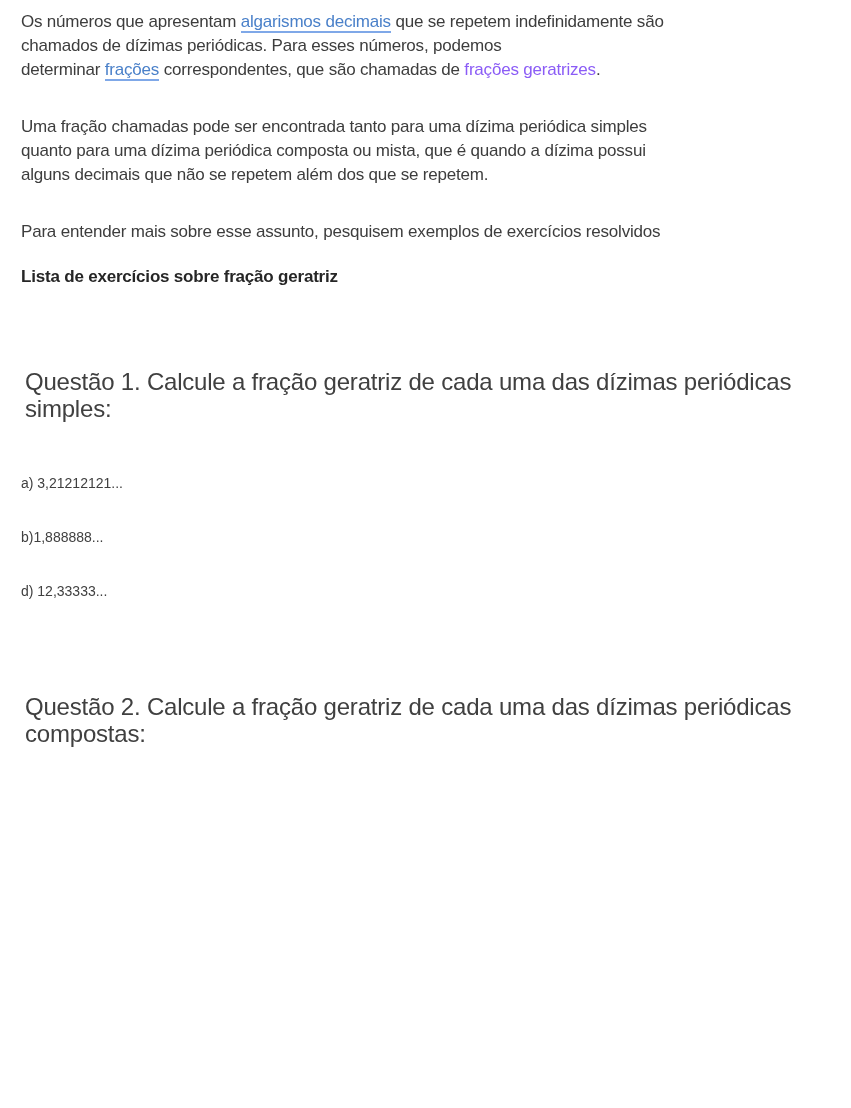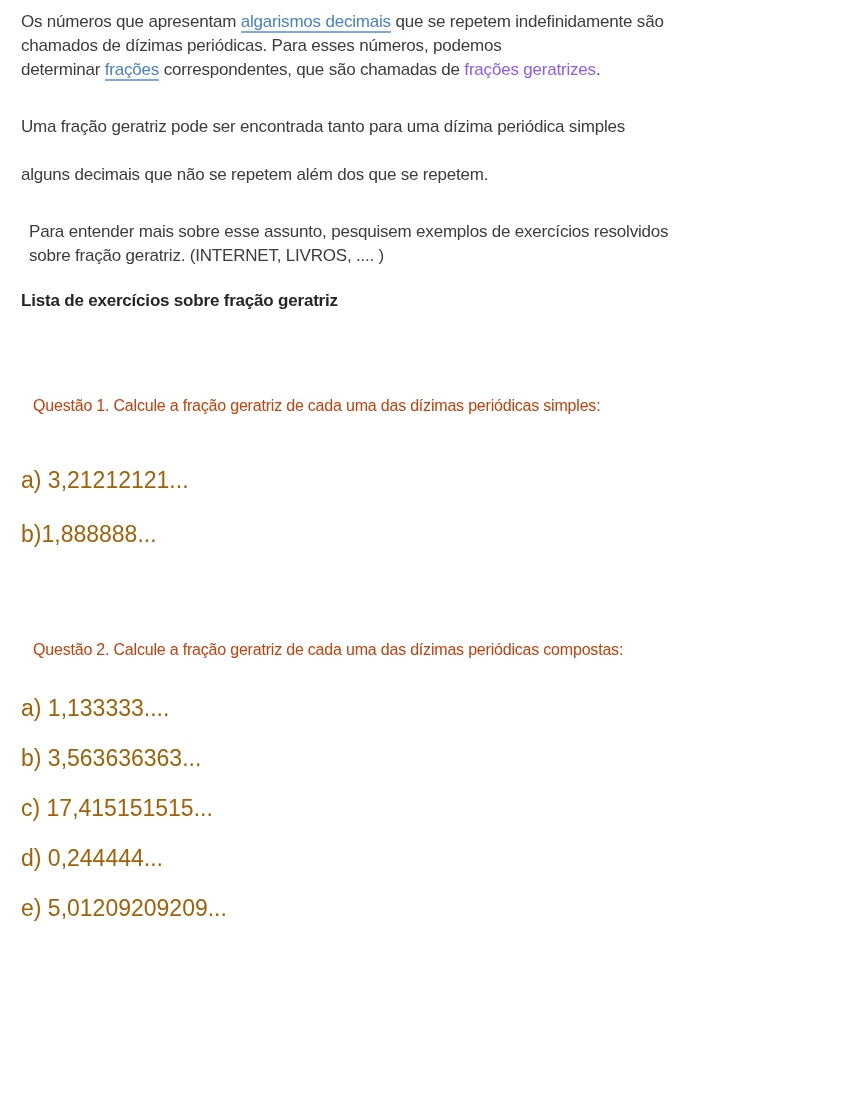--- a/index.html
+++ b/index.html
@@ -20,80 +20,74 @@
     padding: 10px 24px 0 21px;
     background: #ffffff;
   }
   .para {
     margin: 0 0 33px 0;
     font-size: 17px;
     line-height: 24px;
     letter-spacing: -0.2px;
     color: #3d3d3d;
   }
-  .para.last-intro { margin-bottom: 0; margin-left: 8px; }
+  .para.last-intro { margin-bottom: 0; }
   a.link { text-decoration: none; cursor: pointer; }
   a.link.u {
     color: #4a80c9;
     border-bottom: 2px solid #7fa8e8;
   }
   a.link.p {
     color: #8b5cf6;
   }
   .heading {
     margin: 20px 0 0 0;
     font-size: 17px;
     line-height: 26px;
     font-weight: bold;
     color: #262626;
     letter-spacing: -0.2px;
   }
   .question-title {
-    margin: 12px;
-    font-size: 16px;
+    margin: 4px;
+    font-size: 24px;
     line-height: 27px;
-    color: #c2410c;
+    color: #404040;
     letter-spacing: -0.2px;
   }
   .question-title.q1 { margin-top: 78px; }
   .question-title.q2 { margin-top: 90px; }
   .items { margin: 0; }
   .items.q1 { margin-top: 49px; }
   .items.q2 { margin-top: 33px; }
   .item {
-    font-size: 23px;
+    font-size: 14px;
     line-height: 24px;
-    color: #a16207;
+    color: #404040;
   }
   .items.q1 .item { margin-bottom: 30px; }
   .items.q2 .item { margin-bottom: 26px; }
 </style>
 </head>
 <body>
 
 <div class="page">
 
   <p class="para"><span>Os números que apresentam </span><a class="link u">algarismos decimais</a><span> que se repetem indefinidamente são</span><br><span>chamados de dízimas periódicas. Para esses números, podemos</span><br><span>determinar </span><a class="link u">frações</a><span> correspondentes, que são chamadas de </span><a class="link p">frações geratrizes</a><span>.</span></p>
 
-  <p class="para"><span>Uma fração geratriz pode ser encontrada tanto para uma dízima periódica simples</span><br><br><span>alguns decimais que não se repetem além dos que se repetem.</span></p>
+  <p class="para"><span>Uma fração chamadas pode ser encontrada tanto para uma dízima periódica simples</span><br><span>quanto para uma dízima periódica composta ou mista, que é quando a dízima possui</span><br><span>alguns decimais que não se repetem além dos que se repetem.</span></p>
 
-  <p class="para last-intro"><span>Para entender mais sobre esse assunto, pesquisem exemplos de exercícios resolvidos</span><br><span>sobre fração geratriz. (INTERNET, LIVROS, .... )</span></p>
+  <p class="para last-intro"><span>Para entender mais sobre esse assunto, pesquisem exemplos de exercícios resolvidos</span><br></p>
 
   <h2 class="heading">Lista de exercícios sobre fração geratriz</h2>
 
   <p class="question-title q1">Questão 1. Calcule a fração geratriz de cada uma das dízimas periódicas simples:</p>
 
   <div class="items q1">
     <div class="item">a) 3,21212121...</div>
     <div class="item">b)1,888888...</div>
+    <div class="item">d) 12,33333...</div>
   </div>
 
   <p class="question-title q2">Questão 2. Calcule a fração geratriz de cada uma das dízimas periódicas compostas:</p>
 
-  <div class="items q2">
-    <div class="item">a) 1,133333....</div>
-    <div class="item">b) 3,563636363...</div>
-    <div class="item">c) 17,415151515...</div>
-    <div class="item">d) 0,244444...</div>
-    <div class="item">e) 5,01209209209...</div>
-  </div>
 
 </div>
 
 </body></html>

